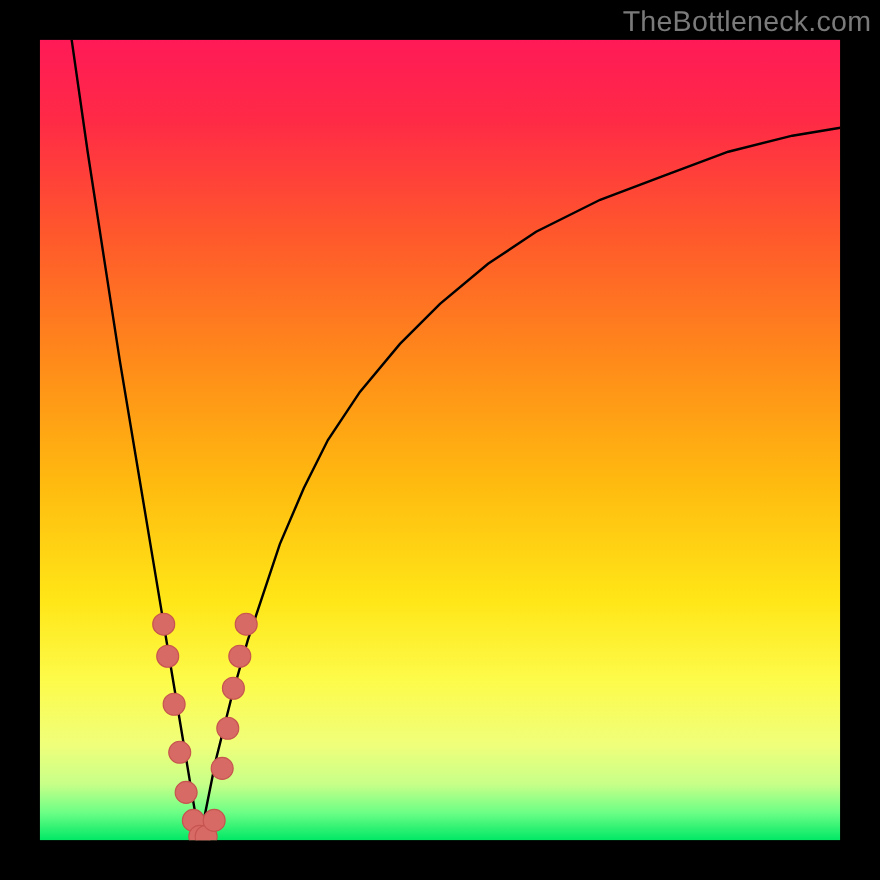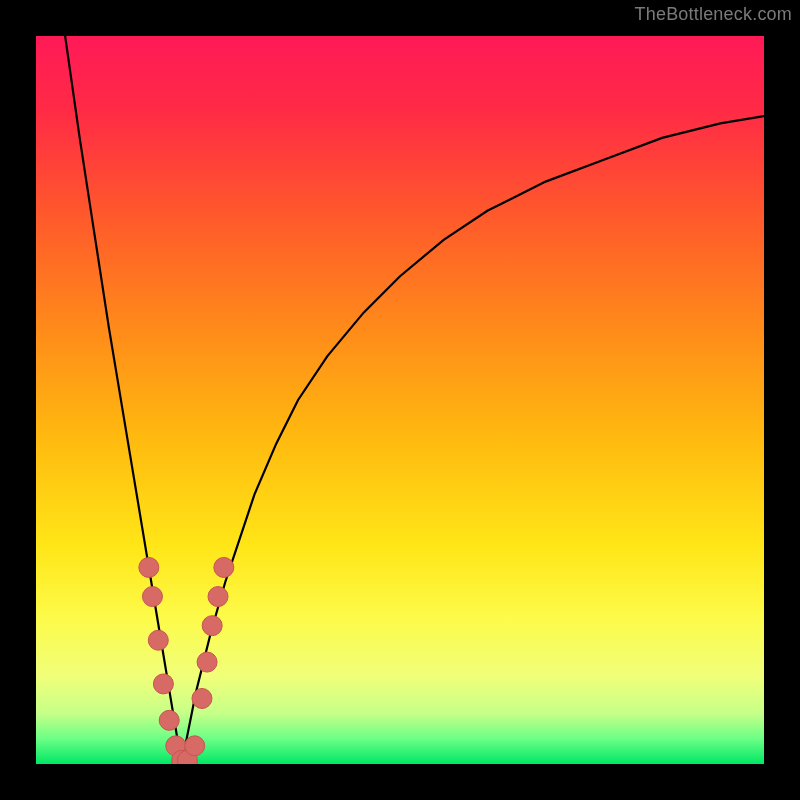--- a/index.html
+++ b/index.html
@@ -25,21 +25,21 @@
     top: 36px;
     width: 728px;
     height: 728px;
     overflow: hidden;
   }
   .watermark {
     position: absolute;
     top: 4px;
     right: 8px;
     color: #7a7a7a;
-    font-size: 18px;
+    font-size: 26px;
     font-weight: 400;
     letter-spacing: 0.2px;
     user-select: none;
   }
   svg { display: block; }
 </style>
 </head>
 <body>
 
 <div class="frame">

